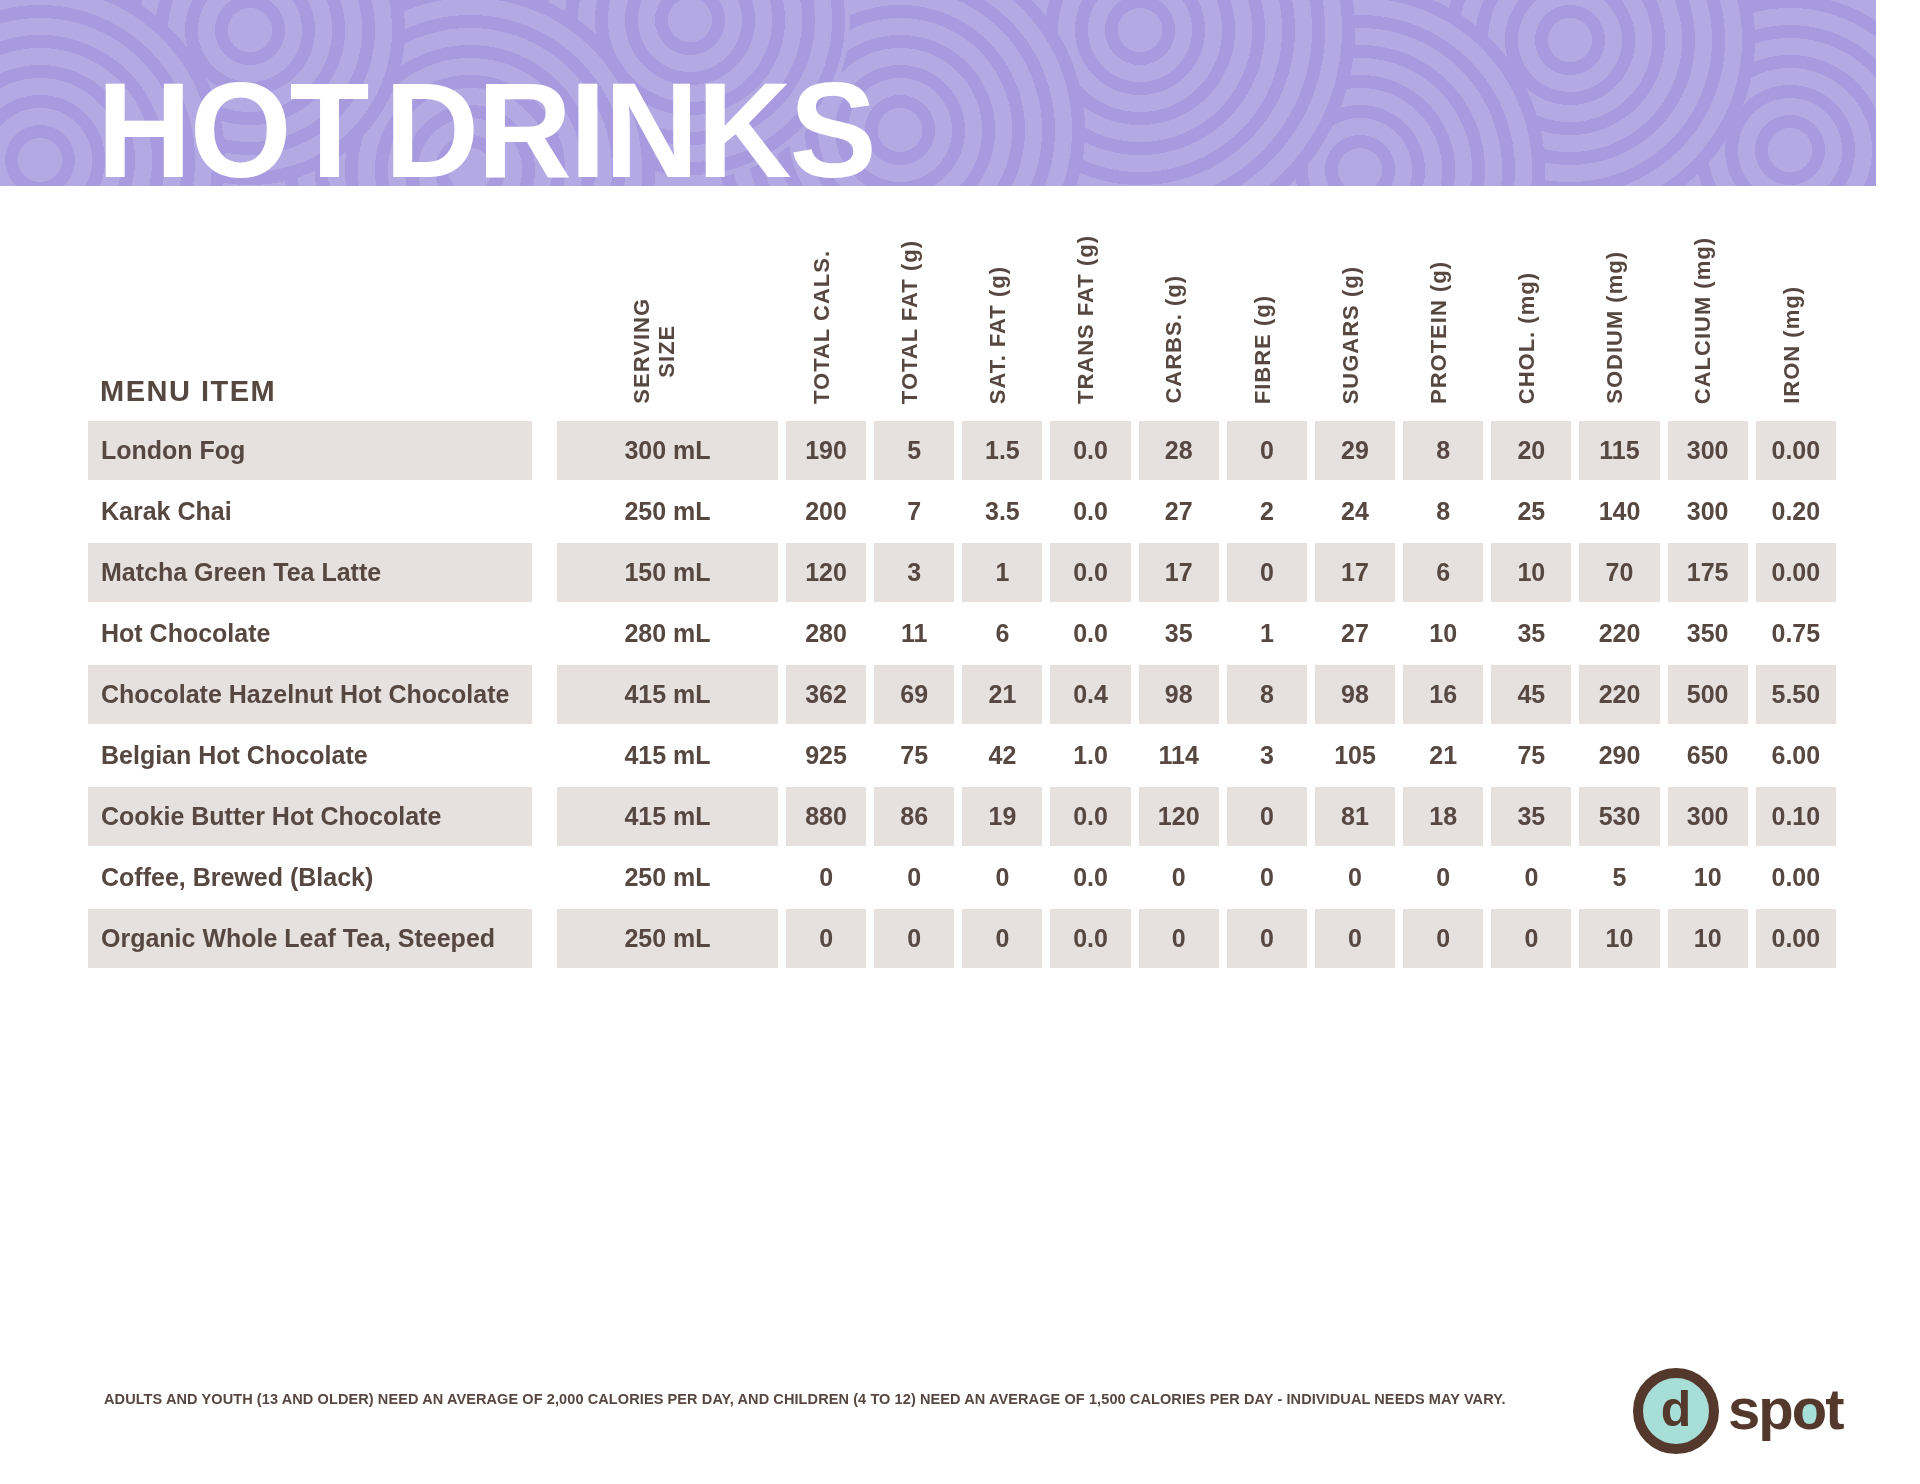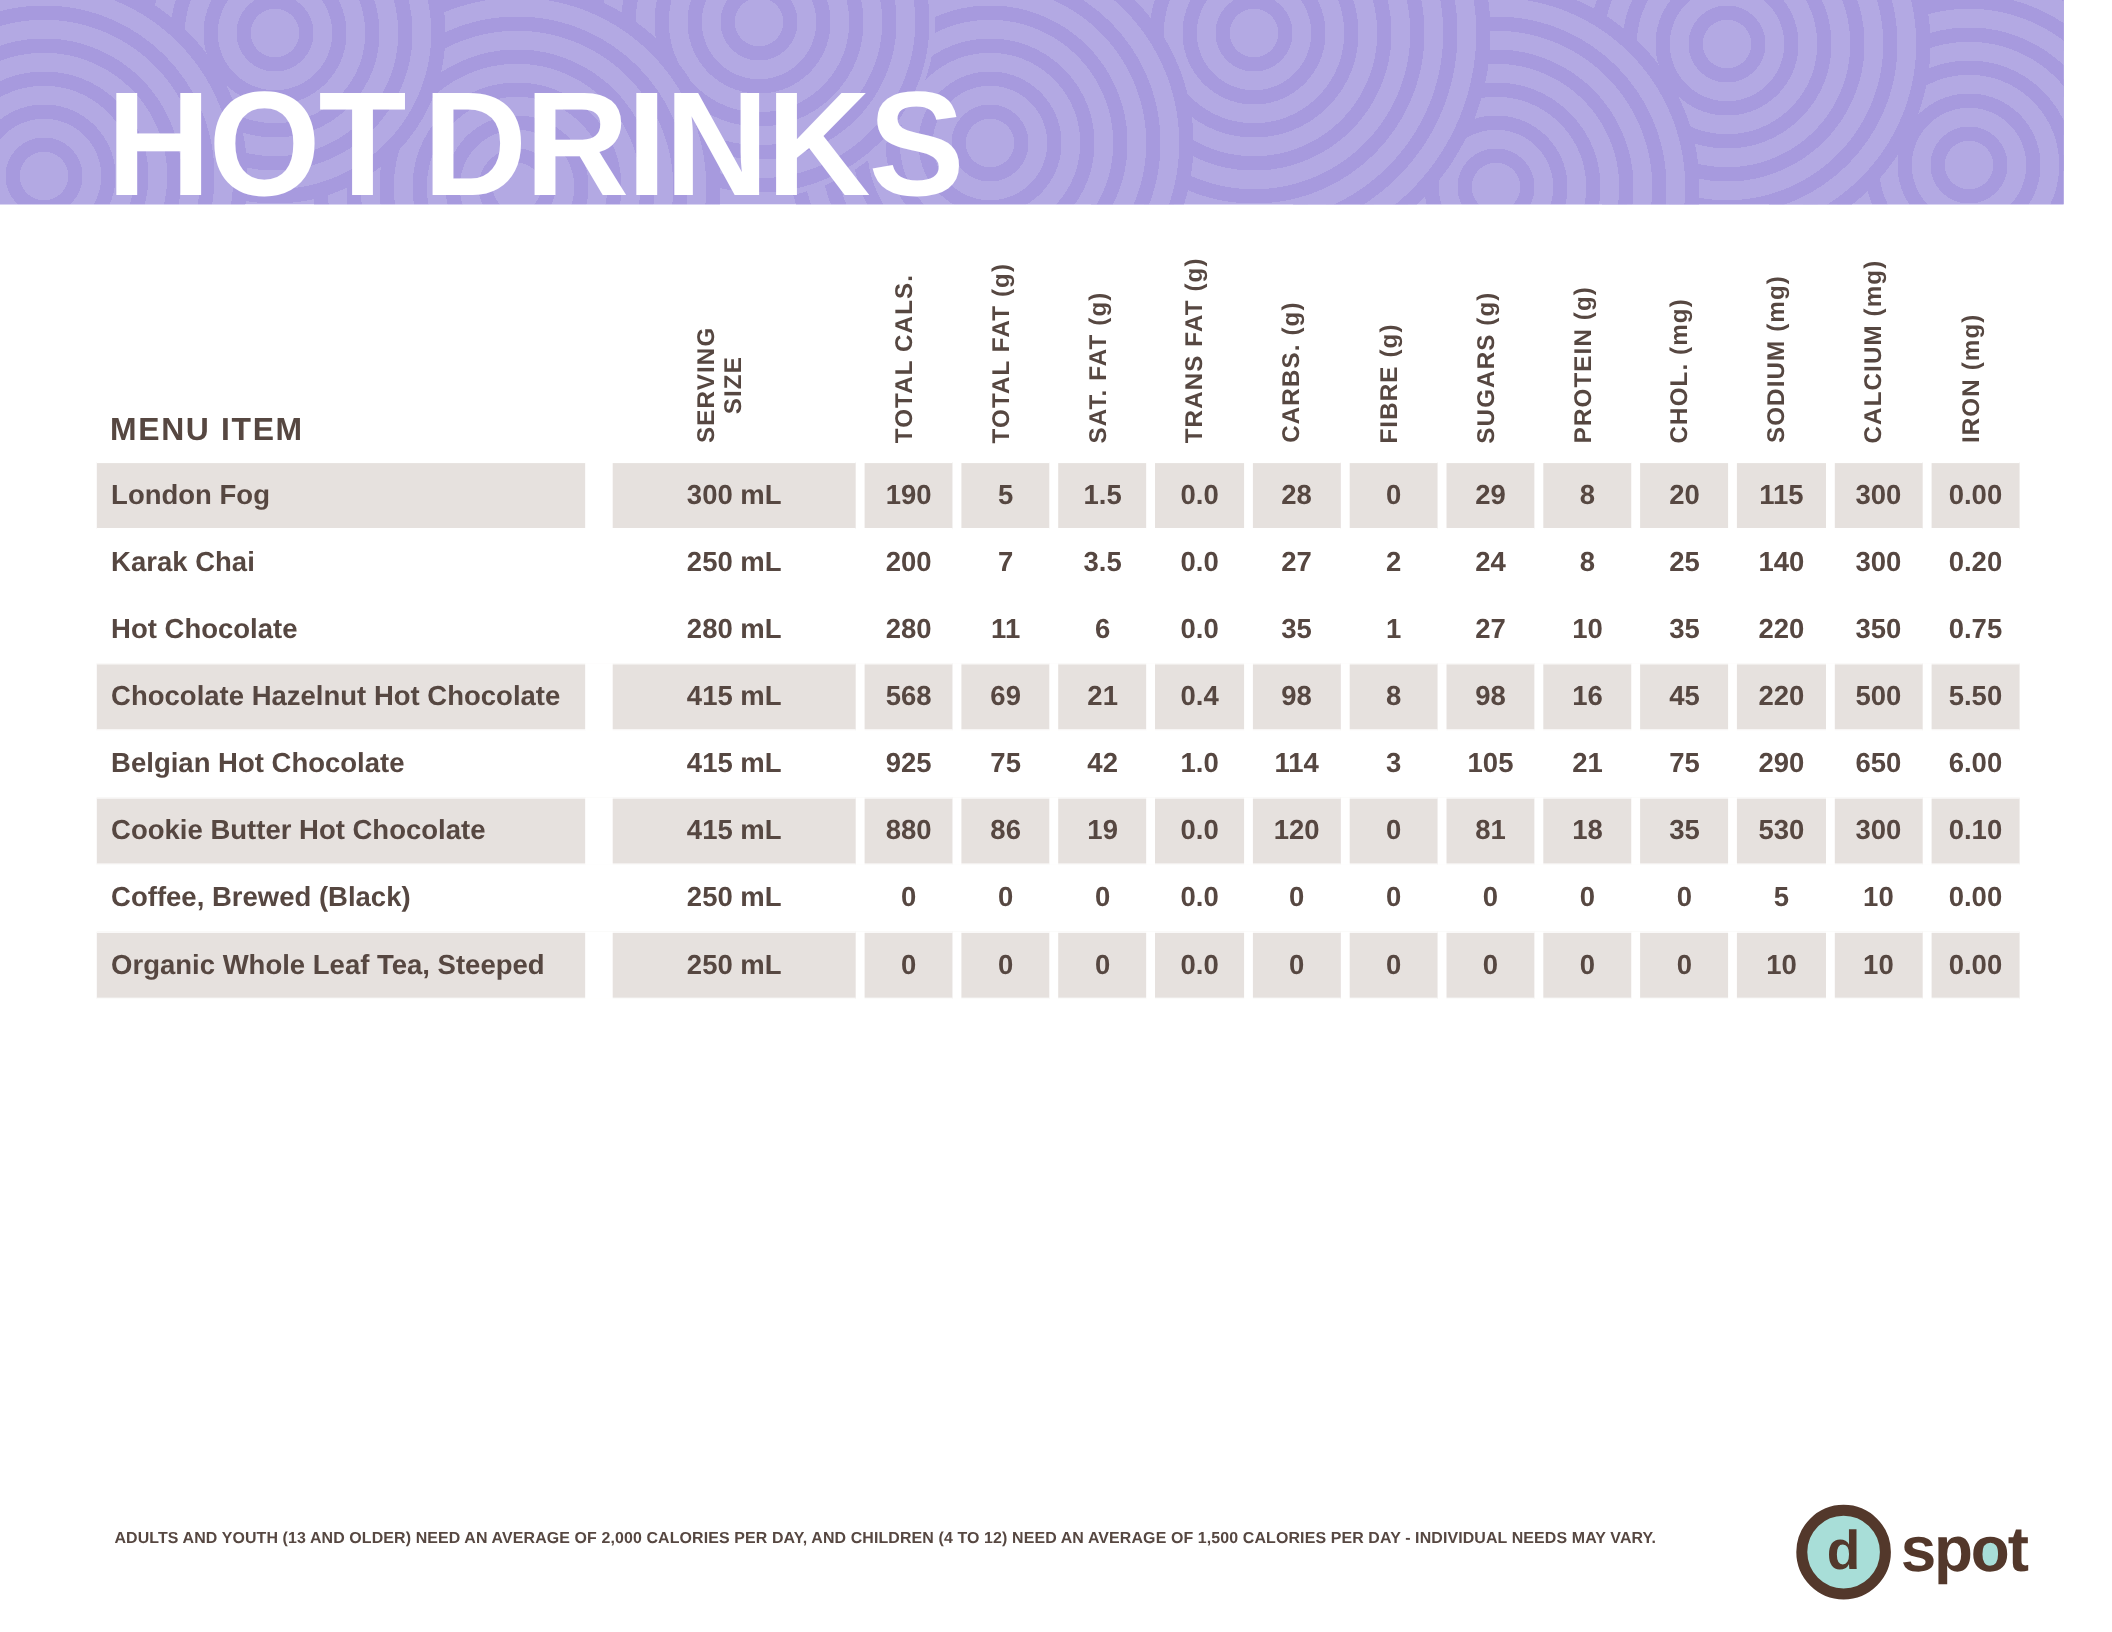--- a/index.html
+++ b/index.html
@@ -123,40 +123,56 @@
           <td>0.0</td>
           <td>27</td>
           <td>2</td>
           <td>24</td>
           <td>8</td>
           <td>25</td>
           <td>140</td>
           <td>300</td>
           <td>0.20</td>
         </tr>
+        <tr class="shaded">
+          <td class="item">Matcha Green Tea Latte</td>
+          <td class="serving">150 mL</td>
+          <td>120</td>
+          <td>3</td>
+          <td>1</td>
+          <td>0.0</td>
+          <td>17</td>
+          <td>0</td>
+          <td>17</td>
+          <td>6</td>
+          <td>10</td>
+          <td>70</td>
+          <td>175</td>
+          <td>0.00</td>
+        </tr>
         <tr>
           <td class="item">Hot Chocolate</td>
           <td class="serving">280 mL</td>
           <td>280</td>
           <td>11</td>
           <td>6</td>
           <td>0.0</td>
           <td>35</td>
           <td>1</td>
           <td>27</td>
           <td>10</td>
           <td>35</td>
           <td>220</td>
           <td>350</td>
           <td>0.75</td>
         </tr>
         <tr class="shaded">
           <td class="item">Chocolate Hazelnut Hot Chocolate</td>
           <td class="serving">415 mL</td>
-          <td>568</td>
+          <td>362</td>
           <td>69</td>
           <td>21</td>
           <td>0.4</td>
           <td>98</td>
           <td>8</td>
           <td>98</td>
           <td>16</td>
           <td>45</td>
           <td>220</td>
           <td>500</td>

